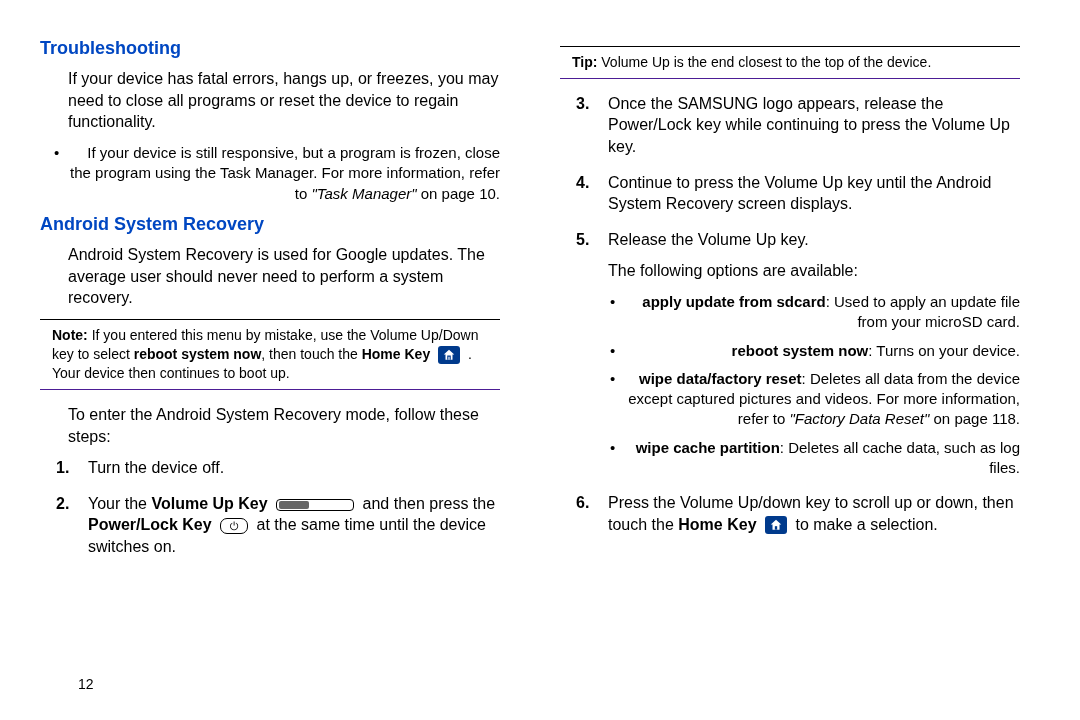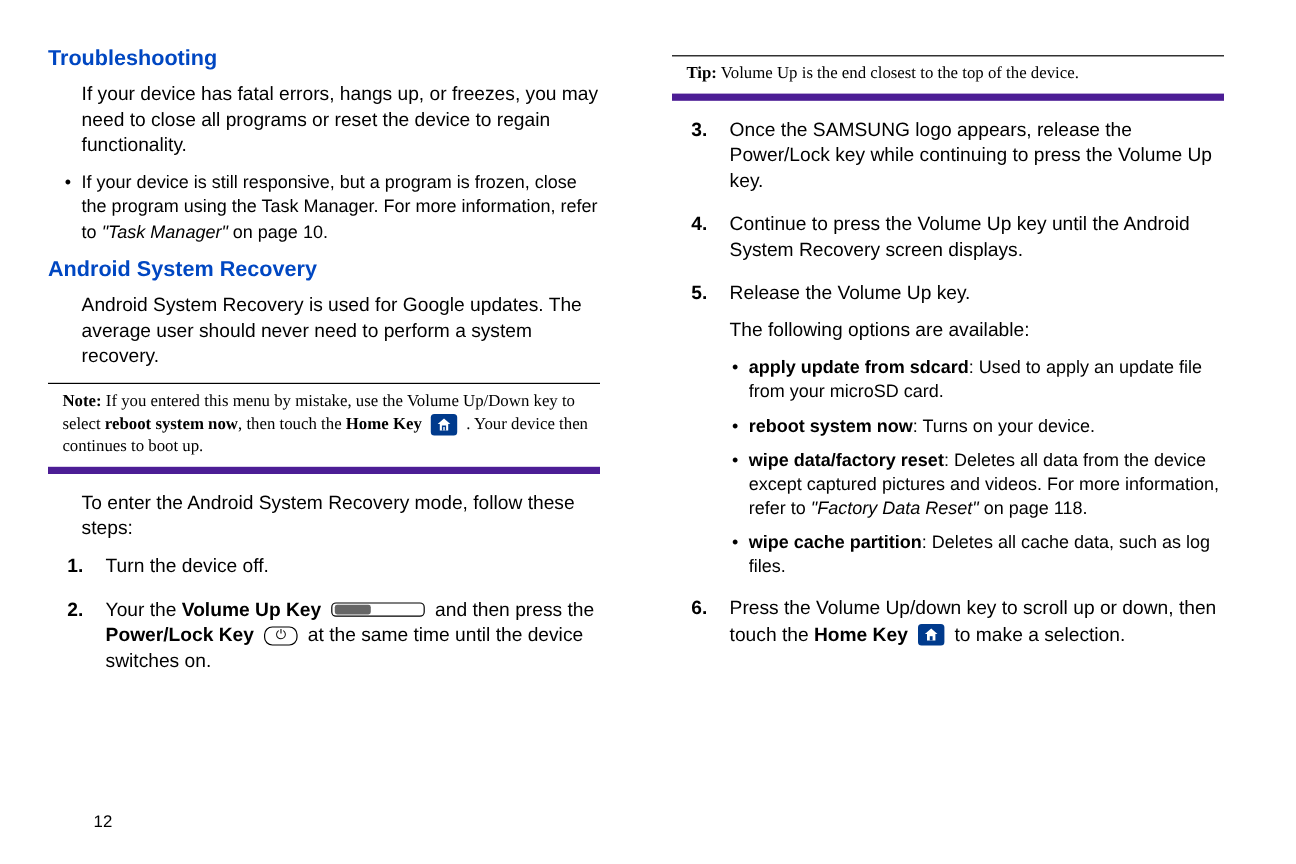--- a/index.html
+++ b/index.html
@@ -36,20 +36,21 @@
   ul.bullets {
     list-style: none;
     margin: 0 0 8px 0;
     padding: 0;
   }
   ul.bullets > li {
     position: relative;
     padding-left: 28px;
     margin-bottom: 8px;
     font-size: 15px;
+    text-align: right;
   }
   ul.bullets > li::before {
     content: "•";
     position: absolute;
     left: 14px;
     top: 0;
   }
   ol.steps {
     list-style: none;
     margin: 0;
@@ -62,25 +63,24 @@
     margin-bottom: 14px;
   }
   ol.steps > li > .num {
     position: absolute;
     left: 16px;
     top: 0;
     font-weight: 700;
   }
   .note-box, .tip-box {
     border-top: 1px solid #000;
-    border-bottom: 6px solid #4c1d95;
+    border-bottom: 1px solid #4c1d95;
     padding: 6px 6px 6px 12px;
     margin: 10px 0 14px 0;
     font-size: 14px;
-    font-family: Liberation Serif, serif;
   }
   .note-box .label, .tip-box .label {
     font-weight: 700;
   }
   .italic {
     font-style: italic;
   }
   .bold {
     font-weight: 700;
   }

